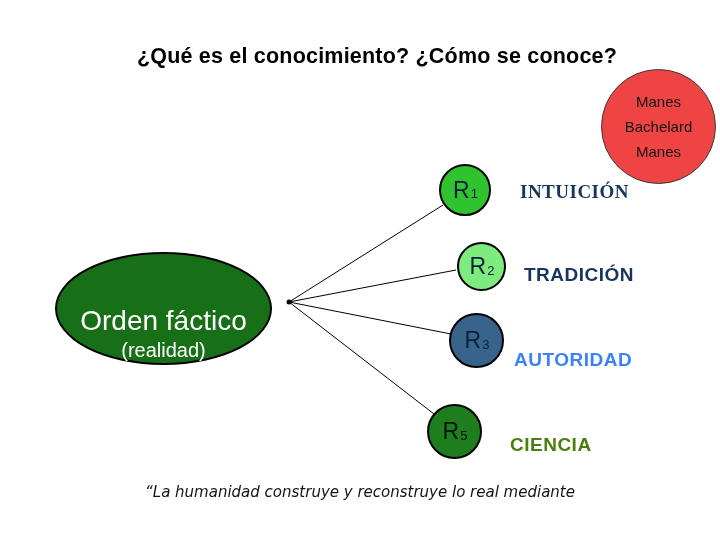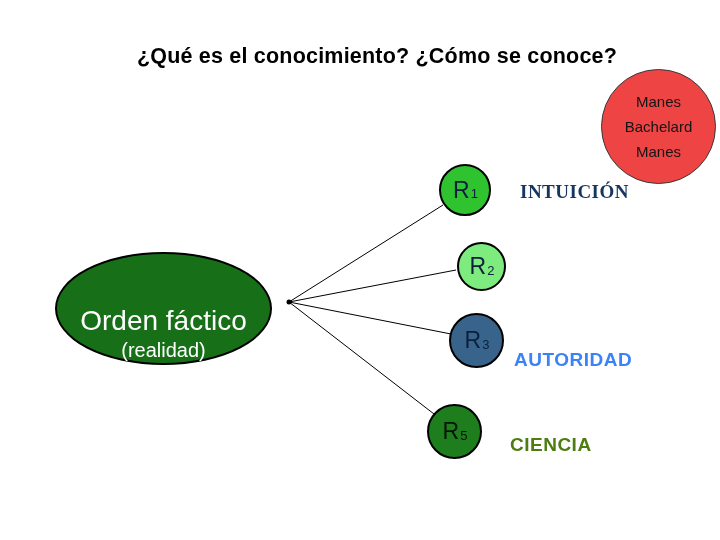--- a/index.html
+++ b/index.html
@@ -88,20 +88,21 @@
   <div class="node n3" style="background: rgb(56, 100, 140);">
     <span>R</span>
       <sub>3</sub>
   </div>
   <div class="node n4" style="background: rgb(30, 126, 30);">
     <span>R</span>
       <sub>5</sub>
   </div>
 
   <div class="node-label l1" style="color: rgb(23, 54, 93);">INTUICIÓN</div>
+  <div class="node-label l2" style="color: rgb(23, 54, 93);">TRADICIÓN</div>
   <div class="node-label l3" style="color: #3b82f6;">AUTORIDAD</div>
   <div class="node-label l4" style="color: #4d7c0f;">CIENCIA</div>
 
   <div class="quote">
-    <br>
+    <span>“La humanidad construye y reconstruye lo real mediante</span><br>
   </div>
 
 </div>
 
 </body></html>

